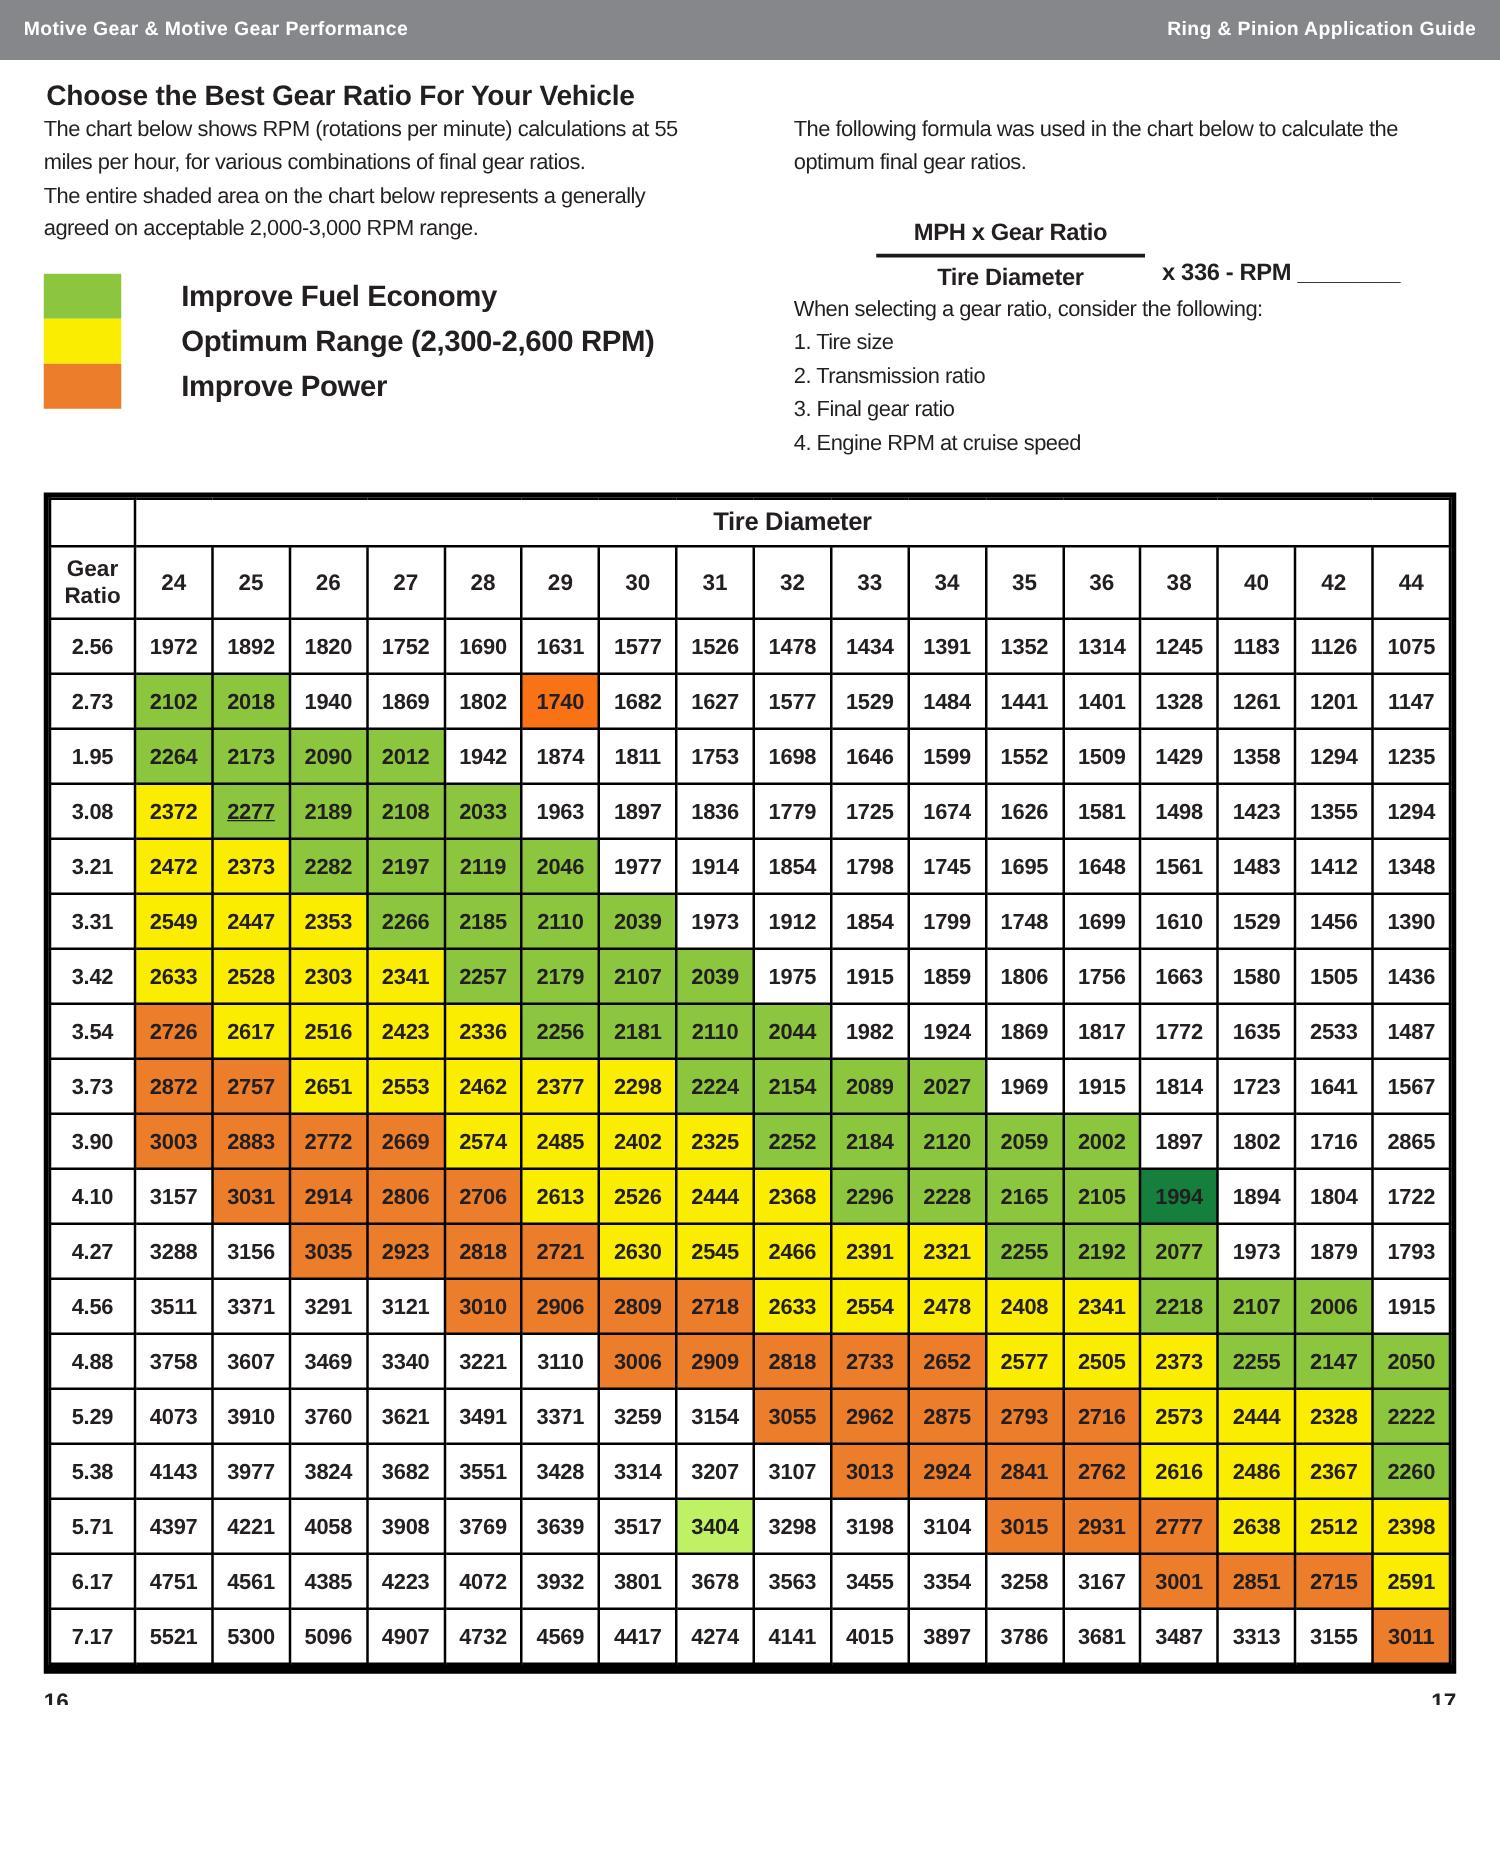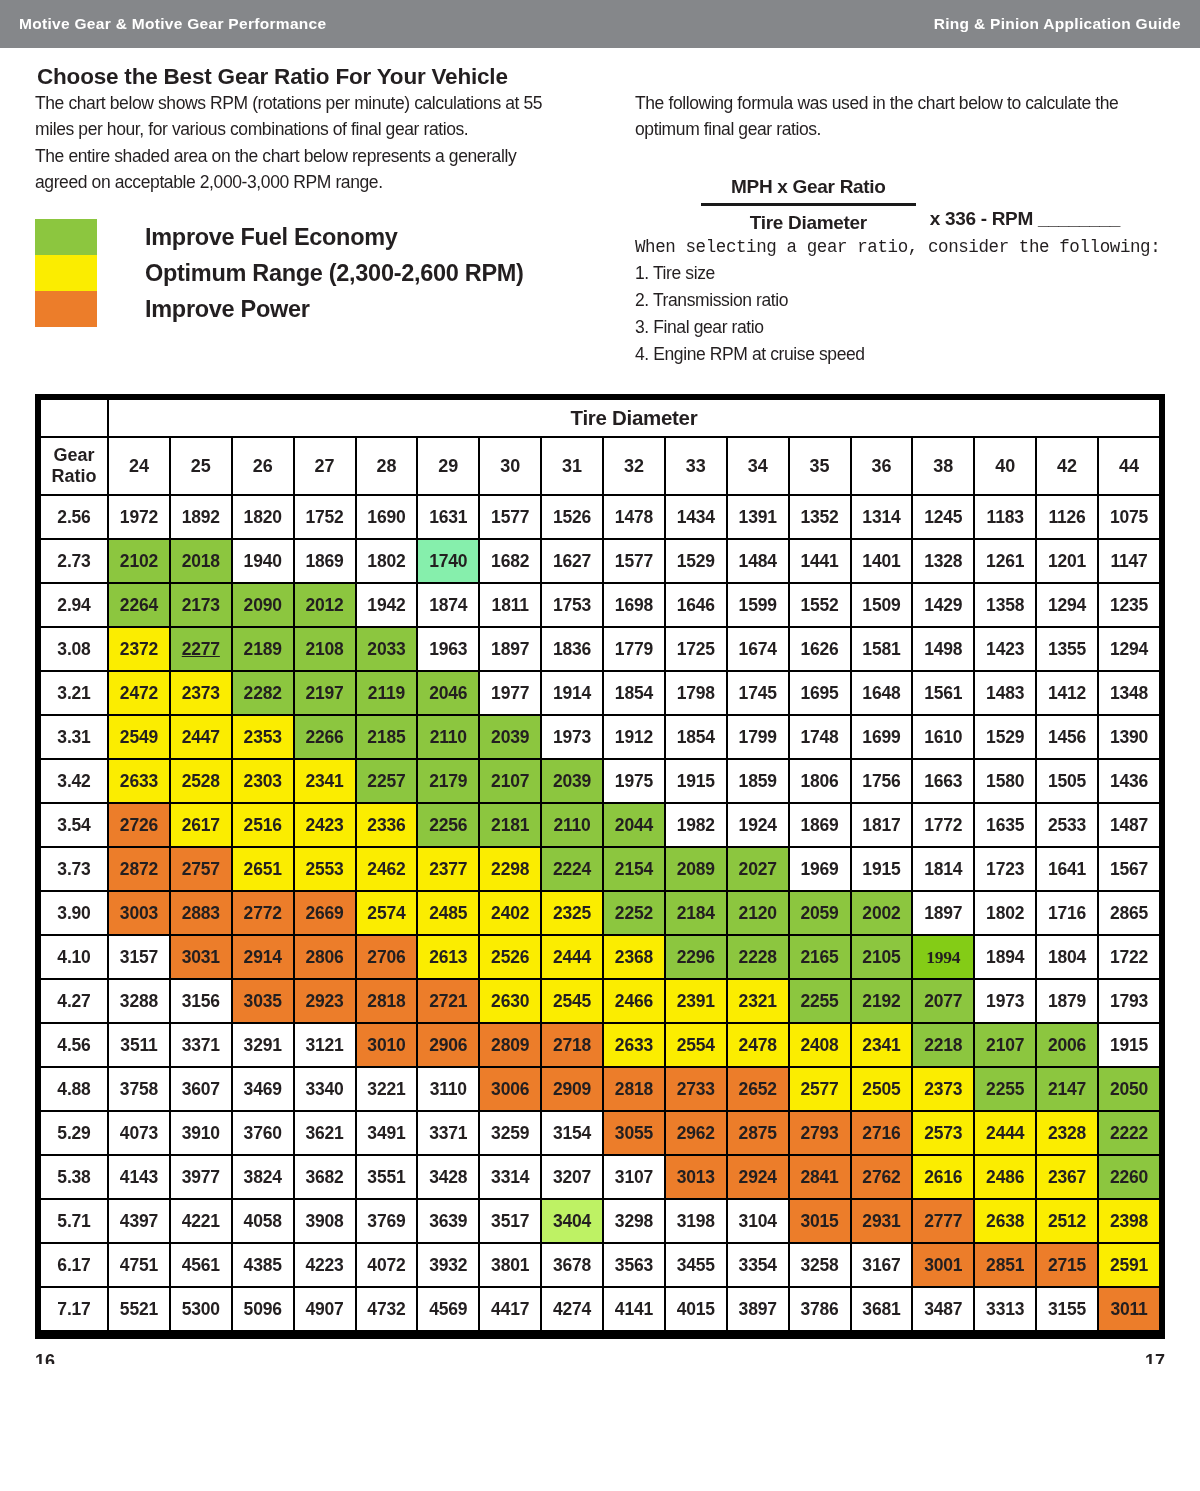--- a/index.html
+++ b/index.html
@@ -27,21 +27,21 @@
   .legend-row { display: flex; align-items: center; height: 36px; }
   .swatch { width: 62px; height: 36px; flex: 0 0 62px; }
   .legend-label { margin-left: 48px; font-weight: bold; font-size: 23.5px; letter-spacing: -0.3px; white-space: nowrap; }
 
   .formula { margin: 33px 0 0 66px; display: flex; align-items: flex-end; }
   .frac { text-align: center; font-weight: bold; font-size: 19px; letter-spacing: -0.3px; }
   .frac-top { padding: 0 30px 5px 30px; border-bottom: 3px solid #1a1a1a; }
   .frac-bottom { padding-top: 6px; }
   .frac-side { font-weight: bold; font-size: 19px; letter-spacing: -0.3px; margin-left: 14px; padding-bottom: 4px; white-space: nowrap; }
 
-  .consider-title { margin-top: 30px; font-family: Liberation Mono, monospace; }
+  .consider-title { margin-top: 30px; }
   .consider-item { font-size: 17.5px; line-height: 1.55; letter-spacing: -0.4px; }
 
   .tablewrap { margin-top: 26px; border: 4px solid #000; border-bottom-width: 7px; }
   table { width: 100%; border-collapse: collapse; table-layout: fixed; }
   th, td { border: 2px solid #000; text-align: center; vertical-align: middle; padding: 0; font-weight: bold; background: #fff; }
   th.corner { width: 68px; }
   th.tdiam { height: 38px; font-size: 20.5px; letter-spacing: -0.3px; }
   tr.colheads th { height: 58px; font-size: 18px; }
   th.gr-head { font-size: 18.5px; line-height: 1.18; padding: 0 6px; }
   tbody td { height: 44px; font-size: 17.5px; letter-spacing: -0.2px; }
@@ -150,35 +150,35 @@
               <td style="background: rgb(255, 255, 255);">1126</td>
               <td style="background: rgb(255, 255, 255);">1075</td>
             </tr>
             <tr>
               <td>2.73</td>
               <td style="background: rgb(140, 198, 63);">2102</td>
               <td style="background: rgb(140, 198, 63);">2018</td>
               <td style="background: rgb(255, 255, 255);">1940</td>
               <td style="background: rgb(255, 255, 255);">1869</td>
               <td style="background: rgb(255, 255, 255);">1802</td>
-              <td style="background: #86efac;">1740</td>
+              <td style="background: #f97316;">1740</td>
               <td style="background: rgb(255, 255, 255);">1682</td>
               <td style="background: rgb(255, 255, 255);">1627</td>
               <td style="background: rgb(255, 255, 255);">1577</td>
               <td style="background: rgb(255, 255, 255);">1529</td>
               <td style="background: rgb(255, 255, 255);">1484</td>
               <td style="background: rgb(255, 255, 255);">1441</td>
               <td style="background: rgb(255, 255, 255);">1401</td>
               <td style="background: rgb(255, 255, 255);">1328</td>
               <td style="background: rgb(255, 255, 255);">1261</td>
               <td style="background: rgb(255, 255, 255);">1201</td>
               <td style="background: rgb(255, 255, 255);">1147</td>
             </tr>
             <tr>
-              <td>2.94</td>
+              <td>1.95</td>
               <td style="background: rgb(140, 198, 63);">2264</td>
               <td style="background: rgb(140, 198, 63);">2173</td>
               <td style="background: rgb(140, 198, 63);">2090</td>
               <td style="background: rgb(140, 198, 63);">2012</td>
               <td style="background: rgb(255, 255, 255);">1942</td>
               <td style="background: rgb(255, 255, 255);">1874</td>
               <td style="background: rgb(255, 255, 255);">1811</td>
               <td style="background: rgb(255, 255, 255);">1753</td>
               <td style="background: rgb(255, 255, 255);">1698</td>
               <td style="background: rgb(255, 255, 255);">1646</td>
@@ -338,21 +338,21 @@
               <td style="background: rgb(236, 125, 42);">2806</td>
               <td style="background: rgb(236, 125, 42);">2706</td>
               <td style="background: rgb(251, 237, 0);">2613</td>
               <td style="background: rgb(251, 237, 0);">2526</td>
               <td style="background: rgb(251, 237, 0);">2444</td>
               <td style="background: rgb(251, 237, 0);">2368</td>
               <td style="background: rgb(140, 198, 63);">2296</td>
               <td style="background: rgb(140, 198, 63);">2228</td>
               <td style="background: rgb(140, 198, 63);">2165</td>
               <td style="background: rgb(140, 198, 63);">2105</td>
-              <td style="background: #84cc16; font-family: Liberation Serif, serif;">1994</td>
+              <td style="background: #15803d;">1994</td>
               <td style="background: rgb(255, 255, 255);">1894</td>
               <td style="background: rgb(255, 255, 255);">1804</td>
               <td style="background: rgb(255, 255, 255);">1722</td>
             </tr>
             <tr>
               <td>4.27</td>
               <td style="background: rgb(255, 255, 255);">3288</td>
               <td style="background: rgb(255, 255, 255);">3156</td>
               <td style="background: rgb(236, 125, 42);">3035</td>
               <td style="background: rgb(236, 125, 42);">2923</td>

